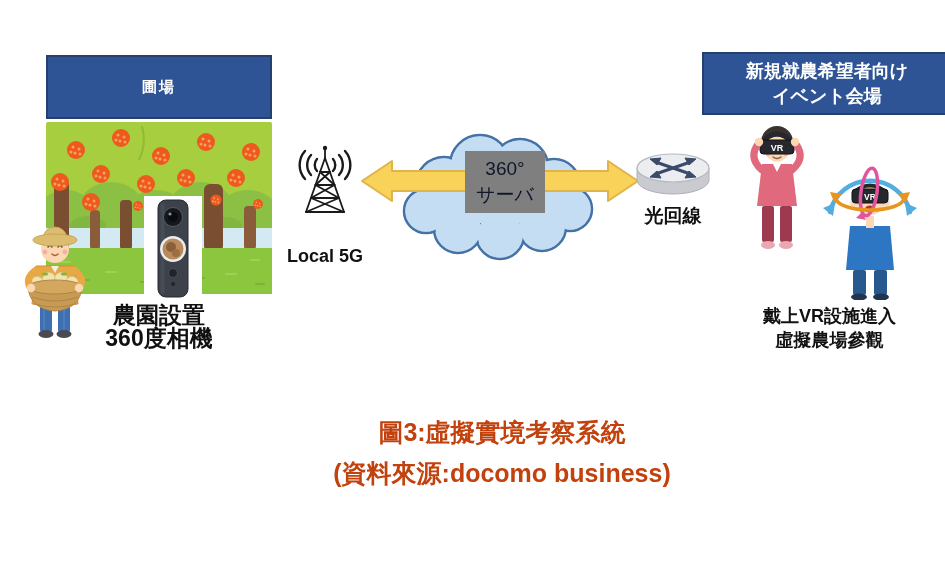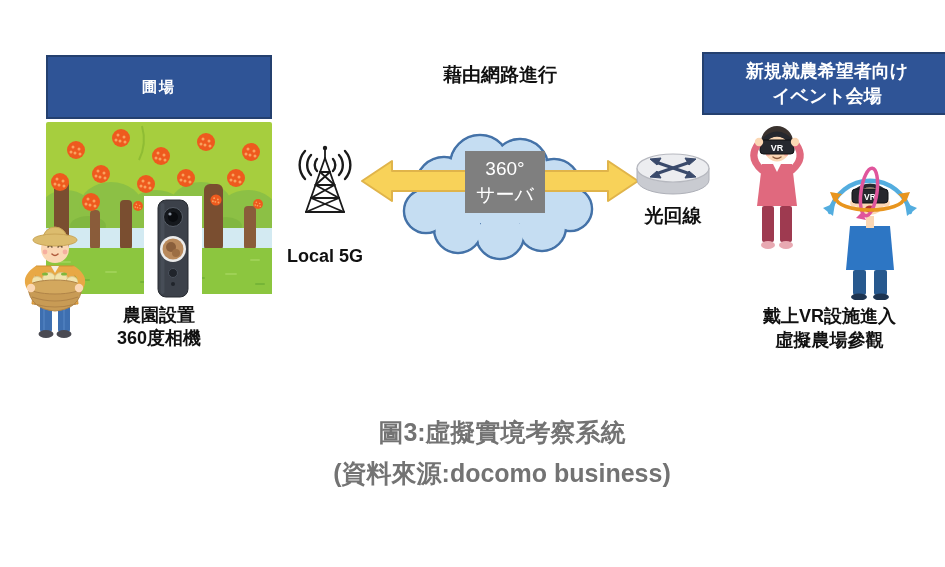--- a/index.html
+++ b/index.html
@@ -4,30 +4,30 @@
 <style>
   html,body{margin:0;padding:0;background:#ffffff;}
   .canvas{position:relative;width:945px;height:567px;background:#ffffff;overflow:hidden;
           font-family:"Liberation Sans", sans-serif;color:#1a1a1a;}
   .abs{position:absolute;}
   .hdr{background:#2F5496;border:2px solid #24406F;color:#ffffff;text-align:center;
        display:flex;flex-direction:column;justify-content:center;box-sizing:border-box;}
   .hdr-left{left:46px;top:55px;width:226px;height:64px;font-size:15px;font-weight:700;letter-spacing:2px;}
   .hdr-right{left:702px;top:52px;width:250px;height:63px;font-size:18px;font-weight:700;line-height:25px;}
   .cap{position:absolute;text-align:center;font-weight:700;color:#111;}
-  .cap-left{left:46px;top:304px;width:226px;font-size:18px;line-height:23px;}
+  .cap-left{left:46px;top:304px;width:226px;font-size:23px;line-height:23px;}
   .cap-right{left:722px;top:304px;width:215px;font-size:18px;line-height:24px;}
   .net-note{left:390px;top:62px;width:220px;font-size:19px;line-height:25px;}
   .local5g{left:274px;top:221px;width:102px;font-size:18px;margin-top:25px;}
   .router-label{left:626px;top:203px;width:94px;font-size:19px;font-weight:600;}
-  .server-box{left:465px;top:151px;width:80px;height:62px;background:#7F7F7F;color:#ffffff;
+  .server-box{left:465px;top:151px;width:80px;height:62px;background:#7F7F7F;color:#0f172a;
               text-align:center;font-size:19px;line-height:26px;display:flex;flex-direction:column;
               justify-content:center;}
   .figcap{left:282px;top:412px;width:440px;text-align:center;font-size:25px;line-height:41px;
-          font-weight:600;color:#737373;}
+          font-weight:600;color:#c2410c;}
   .camera-card{left:144px;top:196px;width:58px;height:106px;background:#ffffff;}
   svg{display:block;}
 </style>
 </head>
 <body>
 
 <div class="canvas">
 
   <div class="abs hdr hdr-left">
     <span>圃場</span>
@@ -190,21 +190,20 @@
         <path d="M31,56 L64,70"></path>
           <path d="M59,56 L26,70"></path>
         <path d="M45,6 L45,16"></path>
       </g>
       <circle cx="45" cy="6" r="2.2" fill="#1a1a1a" stroke="none"></circle>
     </g>
   </svg>
   <div class="cap local5g">Local 5G</div>
 
   <div class="cap net-note">
-    <div>藉由網路進行</div>
   </div>
 
   <svg class="abs" style="left:392px;top:123px;" width="210" height="140" viewBox="0 0 210 140">
     <g stroke="#4472A8" stroke-width="2.5" fill="#C5DDF2">
       <circle cx="52" cy="62" r="28"></circle>
         <circle cx="88" cy="42" r="30"></circle>
         <circle cx="128" cy="44" r="28"></circle>
       <circle cx="162" cy="62" r="26"></circle>
         <circle cx="178" cy="86" r="22"></circle>
         <circle cx="150" cy="104" r="24"></circle>

